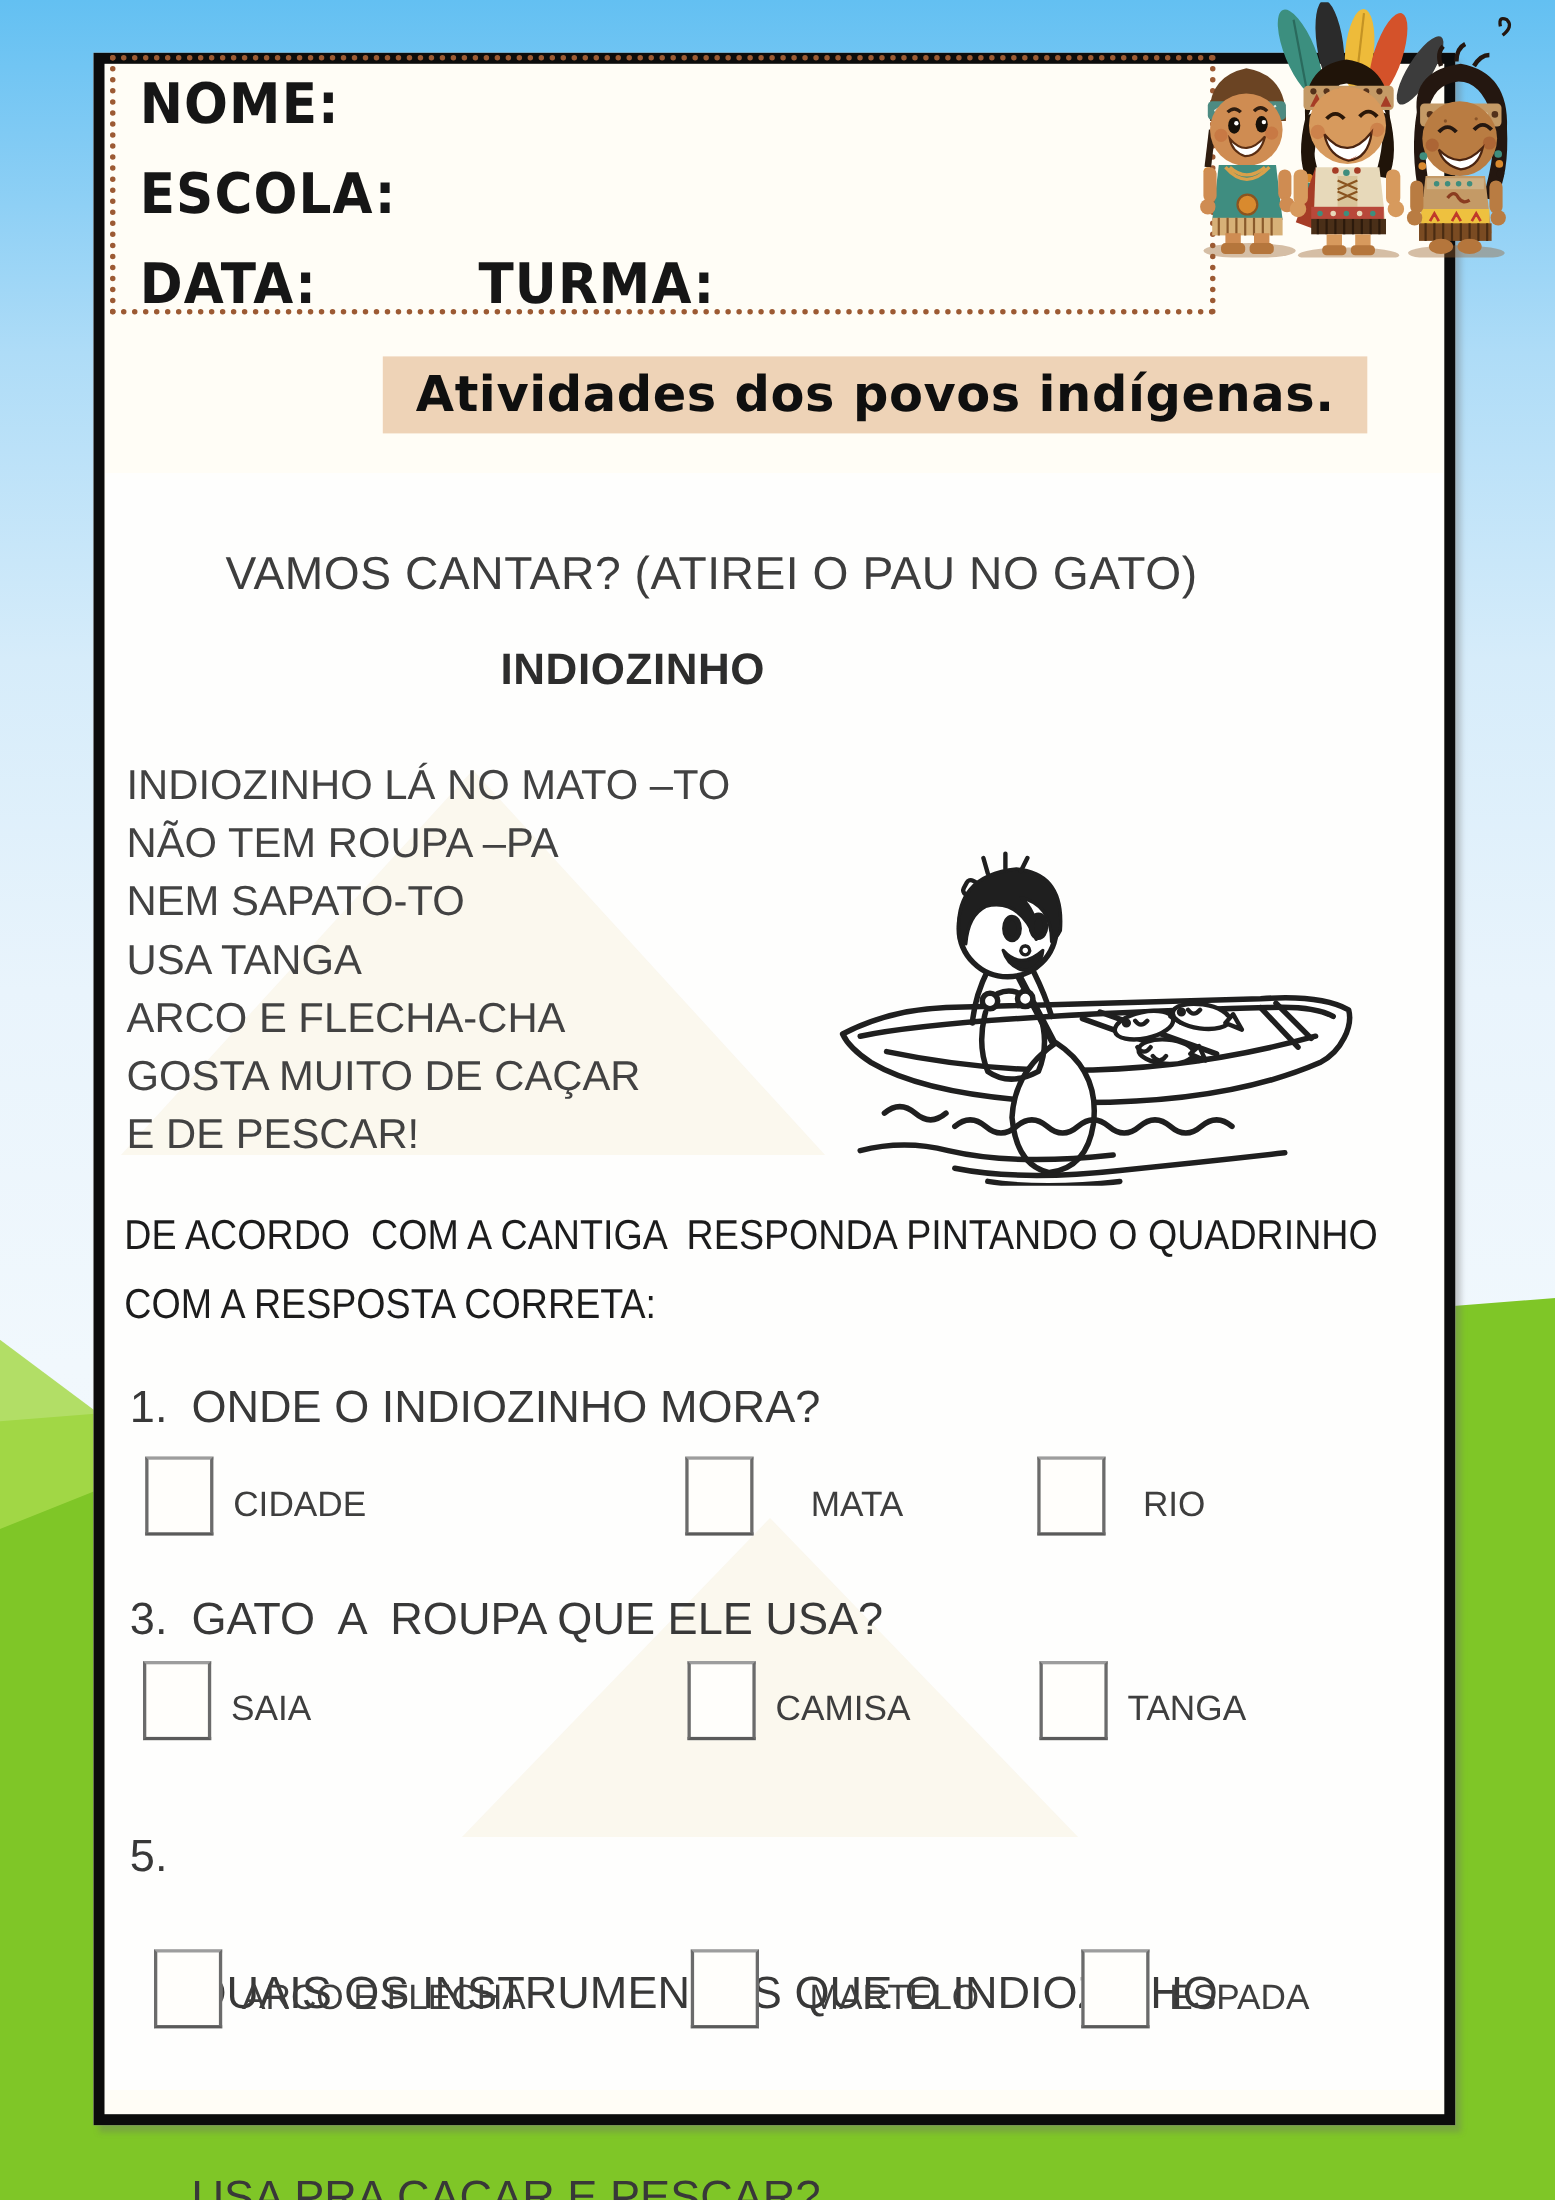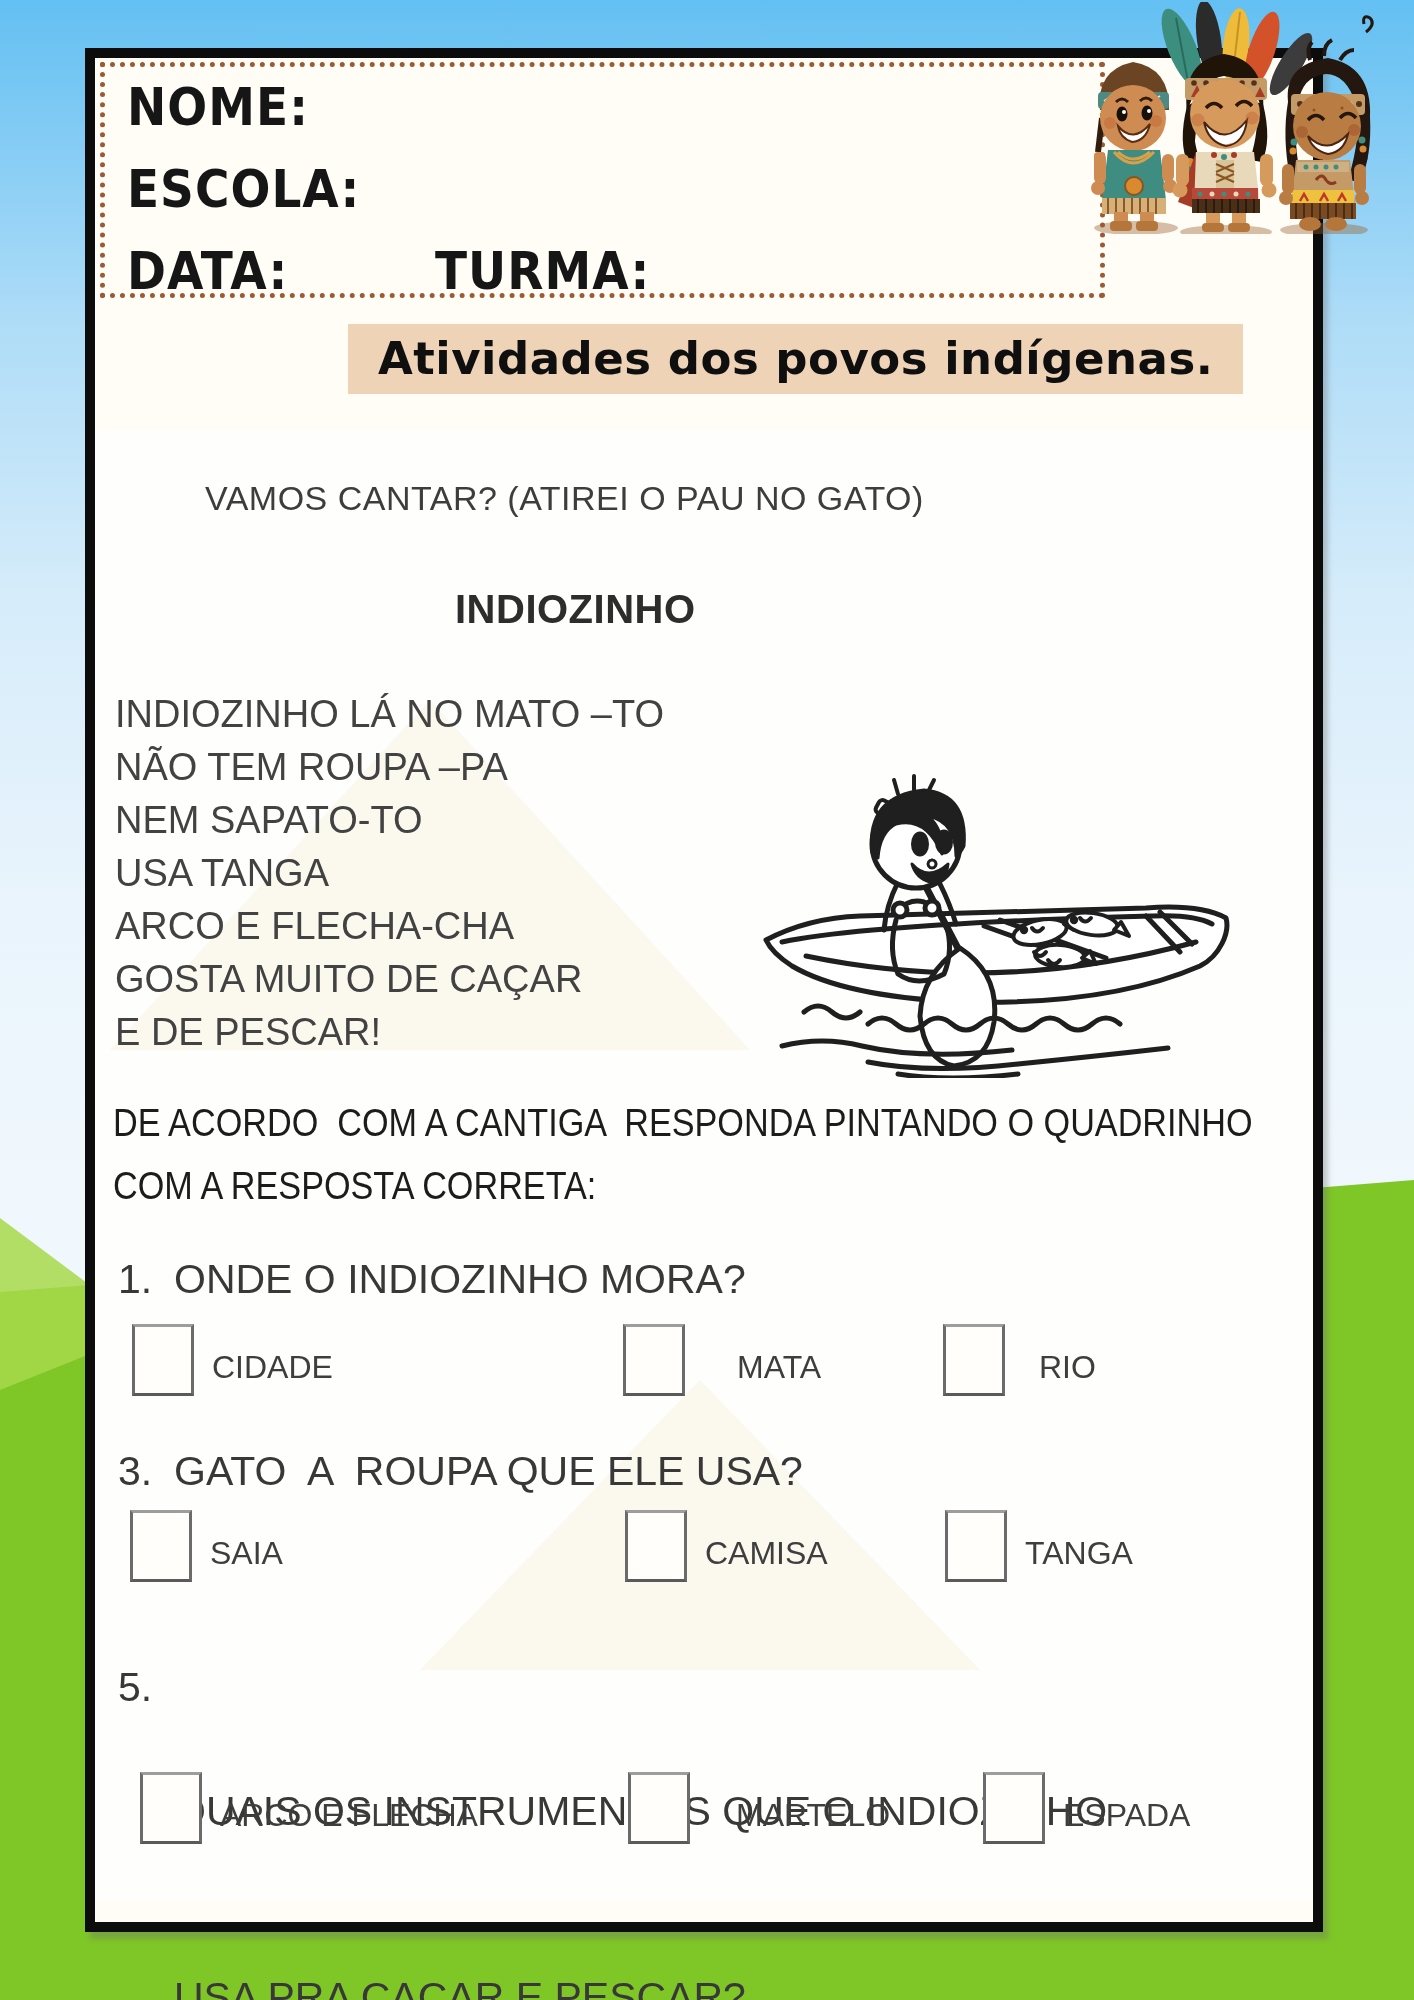--- a/index.html
+++ b/index.html
@@ -15,34 +15,34 @@
   .page{position:absolute;left:85px;top:48px;width:1238px;height:1884px;box-sizing:border-box;
     background:#fffdf6;border:10px solid #0c0c0c;z-index:1;
     box-shadow:5px 7px 5px rgba(110,110,110,.35);}
   .scanarea{position:absolute;left:96px;top:430px;width:1216px;height:1470px;background:#fefefd;z-index:1;}
   .wm{position:absolute;z-index:1;}
   .wm.t1{left:110px;top:700px;width:640px;height:350px;background:#f7f1e0;opacity:.5;
     clip-path:polygon(50% 0,100% 100%,0 100%);}
   .wm.t2{left:420px;top:1380px;width:560px;height:290px;background:#f7f1e0;opacity:.5;
     clip-path:polygon(50% 0,100% 100%,0 100%);}
   
-  .idbox{position:absolute;left:100px;top:62px;width:1005px;height:236px;box-sizing:border-box;
+  .idbox{position:absolute;left:100px;top:50px;width:1005px;height:236px;box-sizing:border-box;
     border:5px dotted #9c5a33;z-index:2;}
   .hline{position:absolute;left:22px;color:#161616;font-family:"DejaVu Sans",sans-serif;font-weight:bold;
     font-size:47px;letter-spacing:1px;transform:scaleY(1.08);transform-origin:left top;white-space:nowrap;}
   .hl-nome{top:10px;}
   .hl-escola{top:92px;}
   .hl-data{top:174px;}
   .hl-turma{top:174px;left:330px;}
   
   .title{position:absolute;left:348px;top:324px;height:70px;line-height:70px;padding:0 30px;
     background:#eed3b7;color:#0f0f0f;font-family:"DejaVu Sans",sans-serif;font-weight:bold;
     font-size:45px;letter-spacing:.5px;white-space:nowrap;z-index:2;}
   
-  .song-intro{position:absolute;left:205px;top:479px;font-size:34px;color:#3d3d3d;letter-spacing:.5px;white-space:nowrap;z-index:2;text-align:right;}
+  .song-intro{position:absolute;left:205px;top:497px;font-size:42px;color:#3d3d3d;letter-spacing:.5px;white-space:nowrap;z-index:2;text-align:right;}
   .song-title{position:absolute;left:455px;top:587px;font-size:40px;font-weight:bold;color:#2d2d2d;letter-spacing:.5px;z-index:2;}
   .lyrics{position:absolute;left:115px;top:688px;z-index:2;}
   .lyrics div{font-size:38px;line-height:53px;color:#424242;white-space:pre;}
   
   .instr{position:absolute;left:113px;top:1092px;z-index:2;color:#1c1c1c;}
   .instr div{font-size:38px;line-height:63px;white-space:pre;transform:scaleX(.9);transform-origin:left top;}
   
   .question{position:absolute;z-index:2;display:flex;color:#383838;font-size:41px;line-height:62px;}
   .q-num{width:56px;flex:none;}
   .q-text{white-space:pre;}

